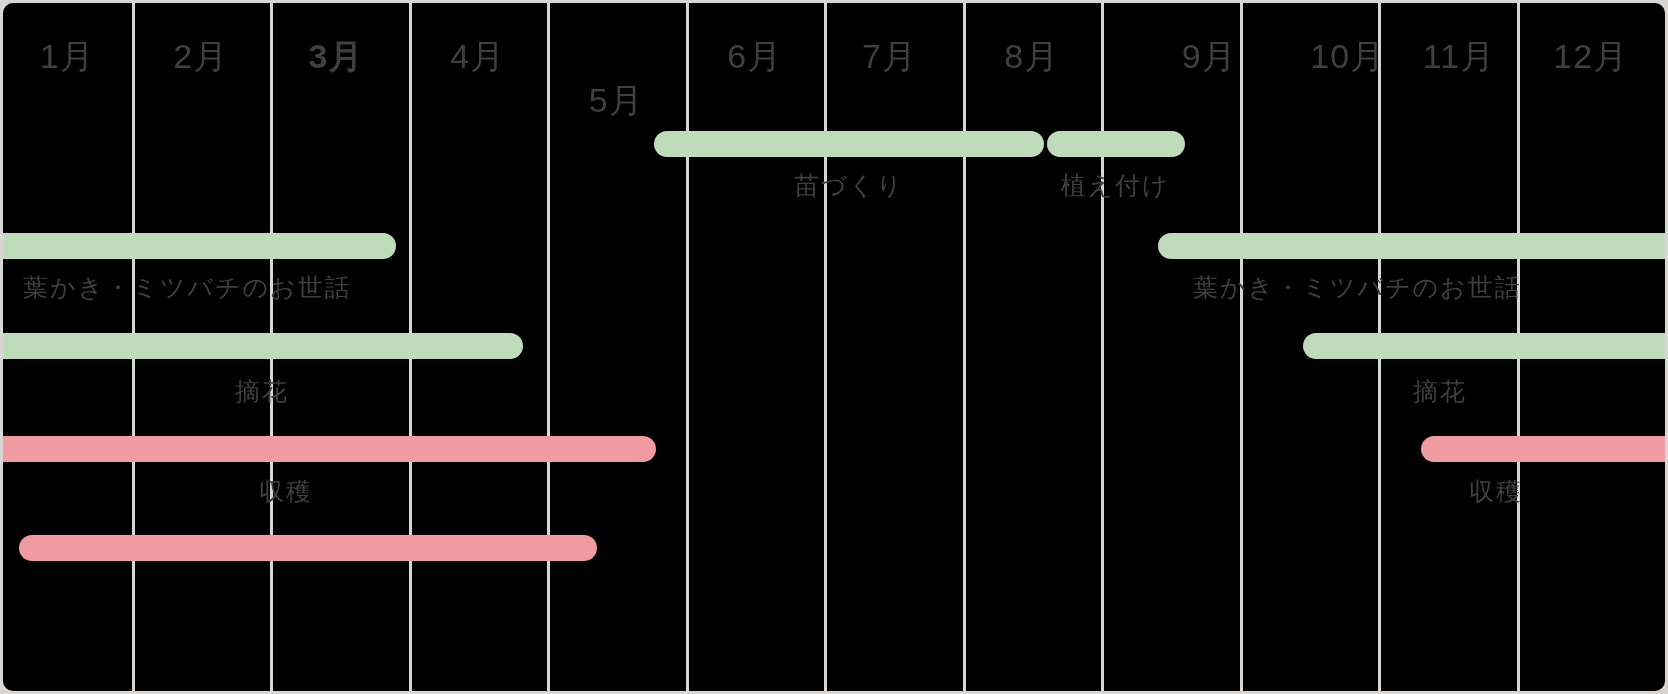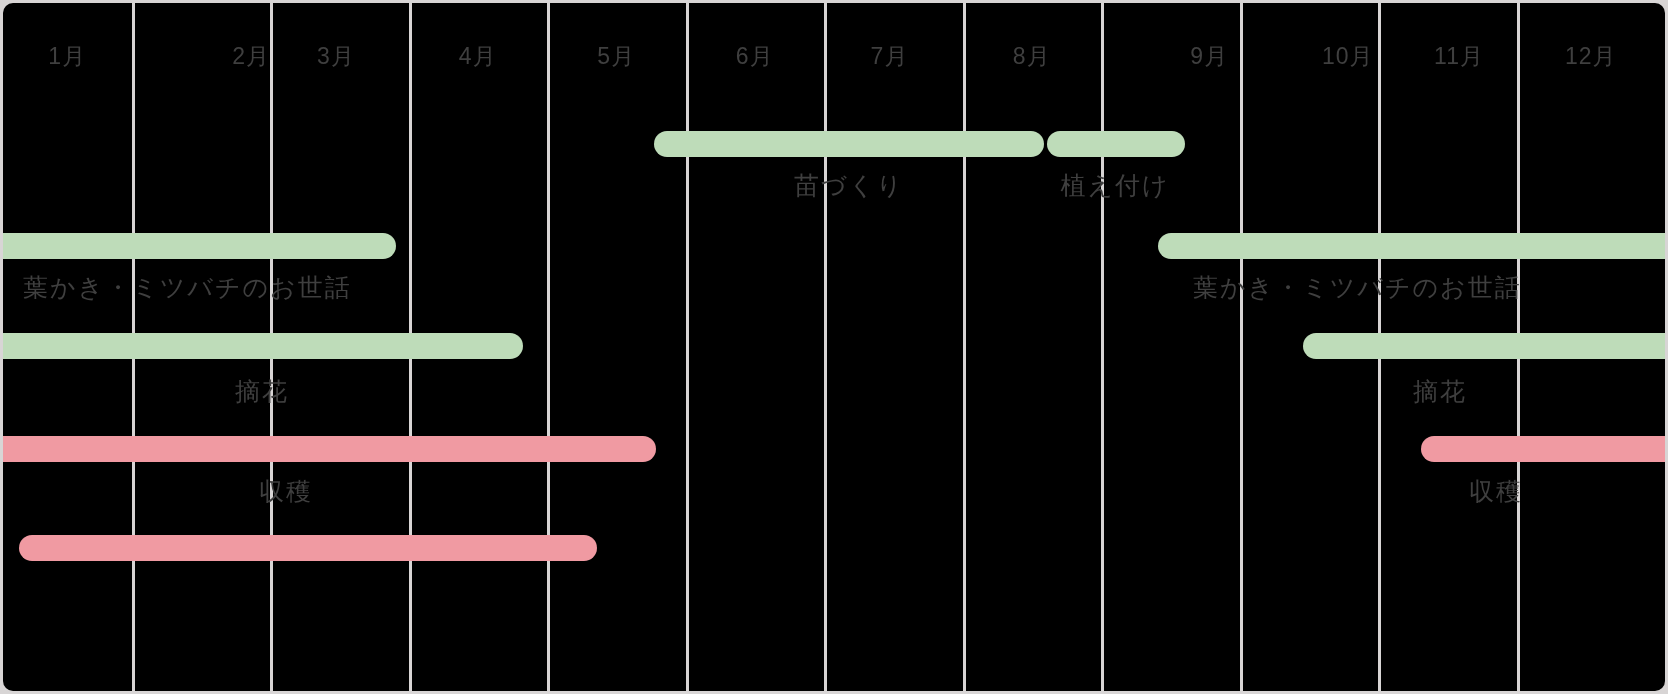--- a/index.html
+++ b/index.html
@@ -37,21 +37,21 @@
     background: #d8d5d5;
   }
   
   .month-label {
     position: absolute;
     top: 38px;
     height: 30px;
     line-height: 30px;
     text-align: center;
     color: #3f3f3f;
-    font-size: 23px;
+    font-size: 34px;
     letter-spacing: 1px;
     white-space: nowrap;
     font-weight: 400;
   }
   
   .bar {
     position: absolute;
     height: 26px;
     border-radius: 13px;
   }
@@ -82,24 +82,24 @@
     <div class="gridline" style="left:544px;"></div>
     <div class="gridline" style="left:682.5px;"></div>
     <div class="gridline" style="left:821px;"></div>
     <div class="gridline" style="left:959.5px;"></div>
     <div class="gridline" style="left:1098px;"></div>
     <div class="gridline" style="left:1236.5px;"></div>
     <div class="gridline" style="left:1375px;"></div>
     <div class="gridline" style="left:1513.5px;"></div>
 
     <div class="month-label" style="left:0px;    width:128.5px;">1月</div>
-    <div class="month-label" style="left:128.5px; width:138.5px;text-align:right;">2月</div>
-    <div class="month-label" style="left:267px;   width:132px;">3月</div>
+    <div class="month-label" style="left:128.5px; width:138.5px;">2月</div>
+    <div class="month-label" style="left:267px;   width:132px;font-weight:bold;">3月</div>
     <div class="month-label" style="left:405.5px; width:138.5px;">4月</div>
-    <div class="month-label" style="left:544px;   width:138.5px;">5月</div>
+    <div class="month-label" style="left:544px;   width:138.5px;margin-top:44px;">5月</div>
     <div class="month-label" style="left:682.5px; width:138.5px;">6月</div>
     <div class="month-label" style="left:821px;   width:131px;">7月</div>
     <div class="month-label" style="left:959.5px; width:138.5px;text-align:center;">8月</div>
     <div class="month-label" style="left:1098px;  width:138.5px;margin-left:39px;">9月</div>
     <div class="month-label" style="left:1236.5px;width:138.5px;padding-left:39px;">10月</div>
     <div class="month-label" style="left:1375px;  width:162px;">11月</div>
     <div class="month-label" style="left:1513.5px;width:148.5px;">12月</div>
 
     <div class="bar green" style="left:651px; top:128px; width:390px;"></div>
     <div class="bar-caption" style="left:716px; top:166px; width:260px;">苗づくり</div>

